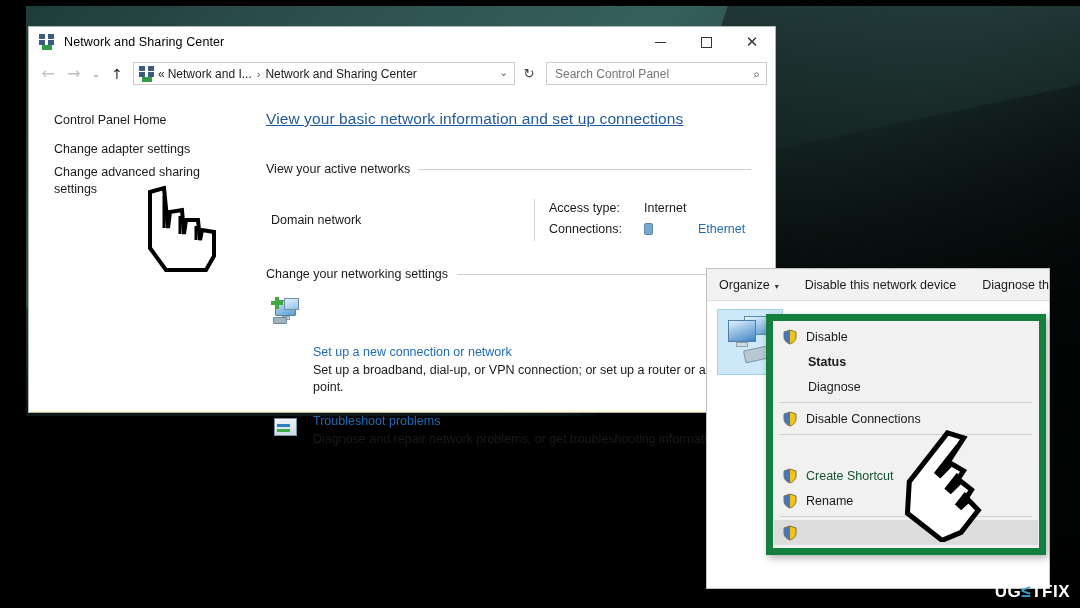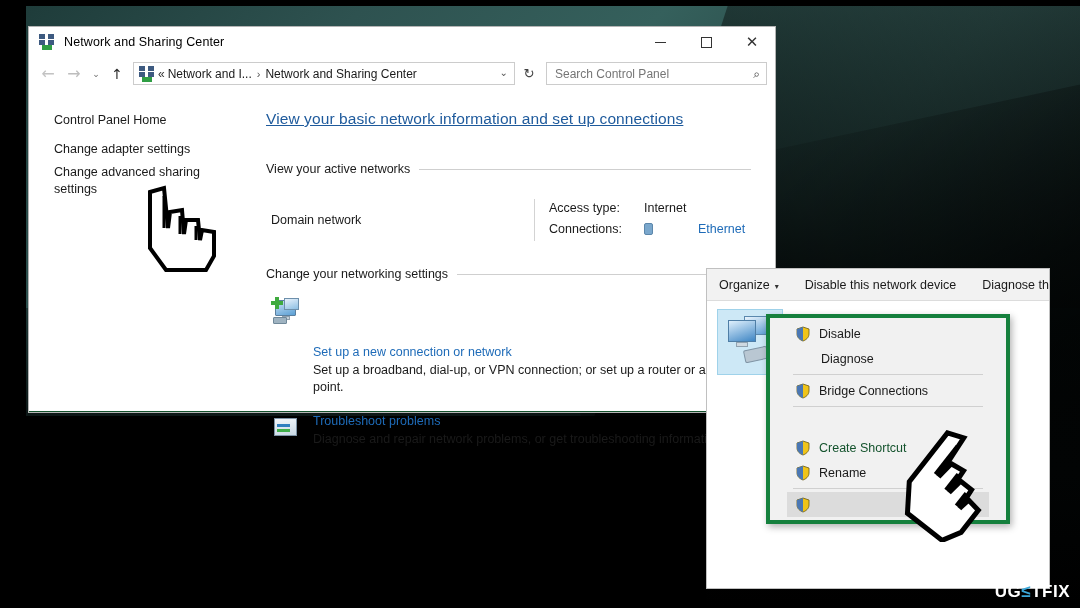--- a/index.html
+++ b/index.html
@@ -33,21 +33,21 @@
   .wall-diag2 {
     position: absolute; left: 600px; top: 120px; width: 700px; height: 700px;
     background: linear-gradient(165deg, rgba(20,40,38,0.0) 0%, rgba(0,0,0,0.92) 55%, #000 100%);
     transform: rotate(-12deg);
   }
   .letterbox-t { position: absolute; left: 0; top: 0; width: 1080px; height: 6px; background: #000; }
   .letterbox-l { position: absolute; left: 0; top: 0; width: 26px; height: 608px; background: #000; }
   .letterbox-b { position: absolute; left: 0; top: 416px; width: 706px; height: 192px; background: #000; }
 
   
-  .window { position: absolute; background: #14532d; border: 1px solid #9a9a9a; }
+  .window { position: absolute; background: #fef9c3; border: 1px solid #9a9a9a; }
 
   
   #win-nsc { left: 28px; top: 26px; width: 748px; height: 387px; border: 1px solid #b4b4b4; }
   .titlebar {
     height: 30px; display: flex; align-items: center; background: #fff;
     position: relative;
   }
   .title-icon { width: 16px; height: 16px; margin-left: 10px; position: relative; flex: none; }
   .nsc-glyph { position: relative; width: 16px; height: 16px; }
   .nsc-glyph i { position: absolute; display: block; background: #4a6fa5; }
@@ -140,23 +140,23 @@
     position: absolute; left: 10px; top: 8px; width: 66px; height: 66px;
     background: #cde8f6; border: 1px solid #9fd2ea;
   }
   .ad-mon { position: absolute; left: 10px; top: 10px; width: 28px; height: 22px; background: linear-gradient(160deg,#dff0fd,#3f86c4); border: 1px solid #4f7ea6; }
   .ad-mon2 { position: absolute; left: 26px; top: 6px; width: 24px; height: 19px; background: linear-gradient(160deg,#eaf4fd,#5f9fd4); border: 1px solid #5b88ad; }
   .ad-stand { position: absolute; left: 18px; top: 32px; width: 12px; height: 5px; background: #cfd9e1; border: 1px solid #90a2b0; }
   .ad-plug { position: absolute; left: 26px; top: 38px; width: 24px; height: 13px; background: #b9c7d2; border: 1px solid #7f94a4; border-radius: 2px; transform: rotate(-12deg); }
 
   
   .ctx-menu {
-    position: absolute; left: 766px; top: 314px; width: 244px;
-    background: #f1f1f1; border: 4px solid #15803d;
-    box-shadow: 2px 3px 7px rgba(0,0,0,0.30); padding: 3px 17px;
+    position: absolute; left: 766px; top: 314px; width: 280px;
+    background: #f1f1f1; border: 7px solid #15803d;
+    box-shadow: 2px 3px 7px rgba(0,0,0,0.30); padding: 3px 1px;
   }
   .ctx-item {
     height: 25px; display: flex; align-items: center; padding-left: 8px;
     font-size: 12.5px; color: #1a1a1a; position: relative;
   }
   .ctx-item.bold { font-weight: bold; }
   .ctx-item.disabled { color: #14532d; }
   .ctx-item.highlight { background: #dcdcdc; }
   .ctx-label { margin-left: 8px; }
   .ctx-item .ctx-label { margin-left: 26px; }
@@ -336,35 +336,38 @@
     <div class="ctx-item has-shield">
       <span class="shield">
         <svg width="16" height="16" viewBox="0 0 16 16">
             <path d="M8 1 L14 3 V8 C14 11.5 11 14 8 15 C5 14 2 11.5 2 8 V3 Z" fill="#f0c419" stroke="#6b5a12" stroke-width="0.8"></path>
             <path d="M8 1 L2 3 V8 C2 11.5 5 14 8 15 Z" fill="#4a77b4" stroke="#2f5party" stroke-width="0"></path>
           </svg>
       </span>
       <span class="ctx-label">Disable</span>
     </div>
 
+    <div class="ctx-item bold">
+      <span class="ctx-label">Status</span>
+    </div>
 
     <div class="ctx-item">
       <span class="ctx-label">Diagnose</span>
     </div>
 
     <div class="ctx-sep"></div>
 
     <div class="ctx-item has-shield">
       <span class="shield">
         <svg width="16" height="16" viewBox="0 0 16 16">
             <path d="M8 1 L14 3 V8 C14 11.5 11 14 8 15 C5 14 2 11.5 2 8 V3 Z" fill="#f0c419" stroke="#6b5a12" stroke-width="0.8"></path>
             <path d="M8 1 L2 3 V8 C2 11.5 5 14 8 15 Z" fill="#4a77b4"></path>
           </svg>
       </span>
-      <span class="ctx-label">Bridge Connections</span>
+      <span class="ctx-label">Disable Connections</span>
     </div>
 
     <div class="ctx-sep"></div>
 
     <div class="ctx-item">
       <span class="ctx-label"></span>
     </div>
 
     <div class="ctx-item has-shield disabled">
       <span class="shield">

